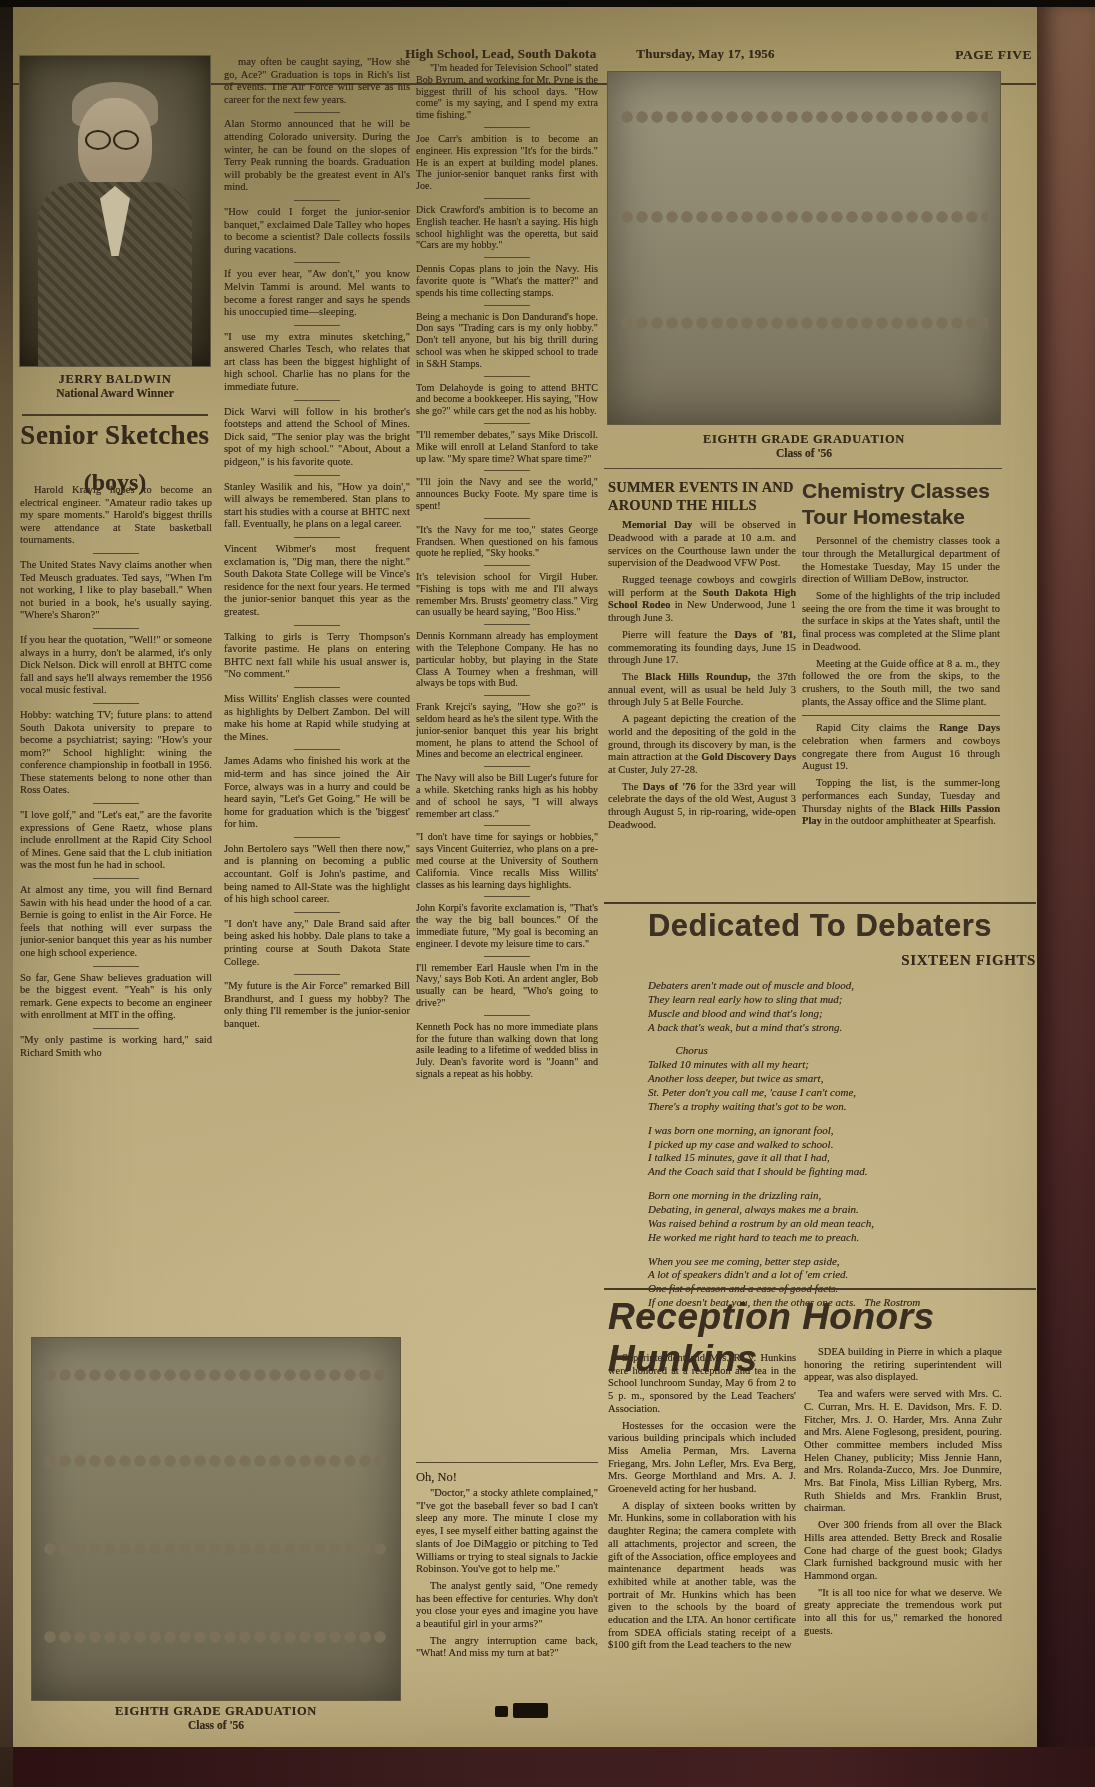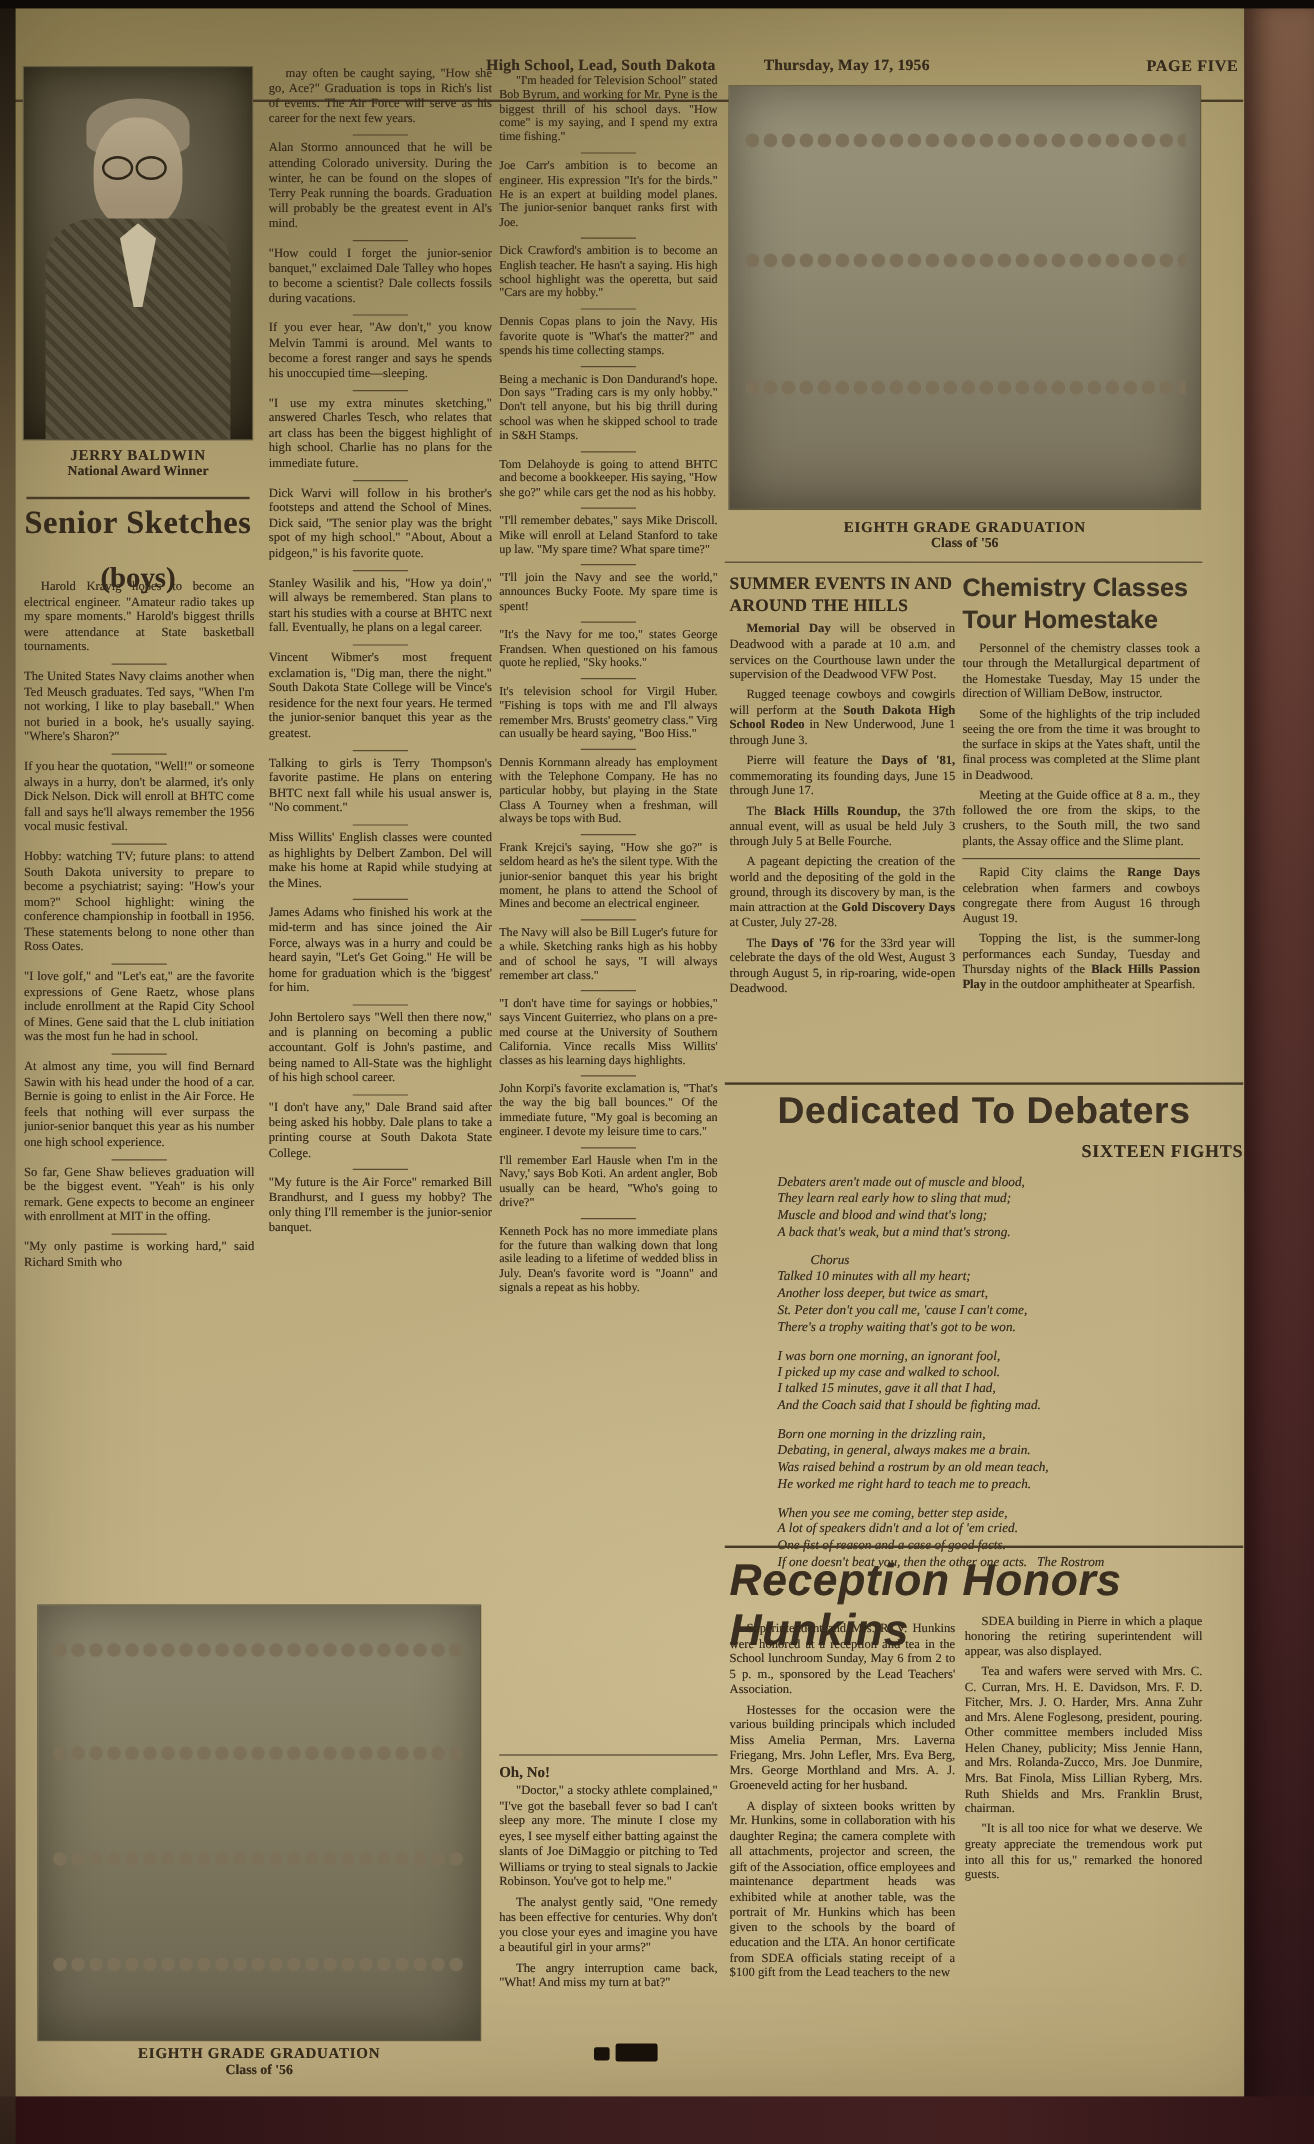--- a/index.html
+++ b/index.html
@@ -38,21 +38,21 @@
   .pl .para{font-size:10.5px;line-height:1.21;}
   
   .sk-title{font-weight:bold;text-align:center;line-height:1.02;}
   .sk-title .l1{font-size:27px;letter-spacing:.5px;}
   .sk-title .l2{font-size:24px;margin-top:20px;}
   .sec-head{font-weight:bold;font-size:14.5px;line-height:1.25;letter-spacing:.2px;}
   .chem-head{font-family:"Liberation Sans",sans-serif;font-weight:700;font-size:21px;line-height:1.22;color:#3b3223;}
   .deb-head{font-family:"Liberation Sans",sans-serif;font-weight:700;font-size:31px;text-align:center;color:#3c3122;letter-spacing:.5px;}
   .deb-sub{font-weight:bold;font-size:15px;text-align:right;letter-spacing:.6px;margin-top:8px;}
   .rec-head{font-family:"Liberation Sans",sans-serif;font-weight:700;font-style:italic;font-size:37px;color:#392e1f;letter-spacing:.5px;}
-  .ohno-head{font-weight:bold;font-size:12.5px;margin:0 0 2px 0;text-align:left;}
+  .ohno-head{font-weight:normal;font-size:12.5px;margin:0 0 2px 0;text-align:left;}
   .caption{text-align:center;font-weight:bold;}
   .caption .c1{font-size:12.5px;letter-spacing:.6px;}
   .caption .c2{font-size:11.5px;}
   
   .poem{white-space:pre-wrap;font-size:11px;line-height:1.26;text-align:left;}
   .poem-line{margin:0;font-style:italic;}
   .poem-line.spacer{height:10px;}
   
   .photo{position:absolute;overflow:hidden;background:linear-gradient(180deg,#9a947c 0%,#8e8871 45%,#776f5a 100%);
      box-shadow:0 0 0 1px #5f573f, inset 0 0 46px rgba(22,16,6,.5);}
@@ -219,20 +219,21 @@
   <div class="abs rule" style="left:604px;top:1288px;width:432px;"></div>
   <div class="abs rec-head ink" style="left:608px;top:1296px;width:430px;">Reception Honors Hunkins</div>
   <div class="col pl ink" style="left:608px;top:1352px;width:188px;height:394px;">
       <p class="para">Superintendent and Mrs. R. V. Hunkins were honored at a reception and tea in the School lunchroom Sunday, May 6 from 2 to 5 p. m., sponsored by the Lead Teachers' Association.</p>
       <p class="para">Hostesses for the occasion were the various building principals which included Miss Amelia Perman, Mrs. Laverna Friegang, Mrs. John Lefler, Mrs. Eva Berg, Mrs. George Morthland and Mrs. A. J. Groeneveld acting for her husband.</p>
       <p class="para">A display of sixteen books written by Mr. Hunkins, some in collaboration with his daughter Regina; the camera complete with all attachments, projector and screen, the gift of the Association, office employees and maintenance department heads was exhibited while at another table, was the portrait of Mr. Hunkins which has been given to the schools by the board of education and the LTA. An honor certificate from SDEA officials stating receipt of a $100 gift from the Lead teachers to the new</p>
     </div>
   <div class="col pl ink" style="left:804px;top:1346px;width:198px;height:400px;">
       <p class="para">SDEA building in Pierre in which a plaque honoring the retiring superintendent will appear, was also displayed.</p>
       <p class="para">Tea and wafers were served with Mrs. C. C. Curran, Mrs. H. E. Davidson, Mrs. F. D. Fitcher, Mrs. J. O. Harder, Mrs. Anna Zuhr and Mrs. Alene Foglesong, president, pouring. Other committee members included Miss Helen Chaney, publicity; Miss Jennie Hann, and Mrs. Rolanda-Zucco, Mrs. Joe Dunmire, Mrs. Bat Finola, Miss Lillian Ryberg, Mrs. Ruth Shields and Mrs. Franklin Brust, chairman.</p>
+      <p class="para">Over 300 friends from all over the Black Hills area attended. Betty Breck and Rosalie Cone had charge of the guest book; Gladys Clark furnished background music with her Hammond organ.</p>
       <p class="para">"It is all too nice for what we deserve. We greaty appreciate the tremendous work put into all this for us," remarked the honored guests.</p>
     </div>
 
   <div class="photo abs" style="left:32px;top:1338px;width:368px;height:362px;background:linear-gradient(180deg,#8f8971 0%,#7f785f 50%,#6a6450 100%);">
     <div class="g-row" style="top:30px;">
         <div class="g-heads"></div>
         <div class="g-bodies" style="height:50px;"></div>
       </div>
     <div class="g-row" style="top:116px;">
         <div class="g-heads"></div>

